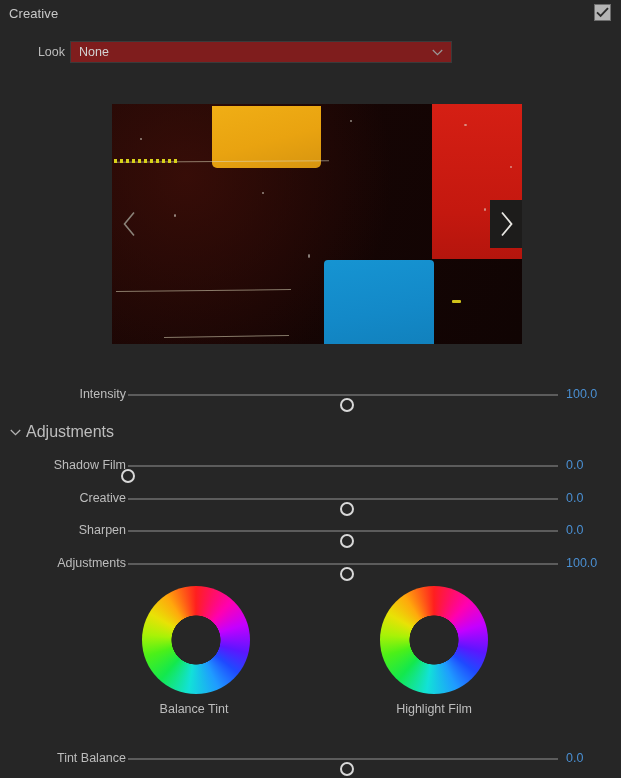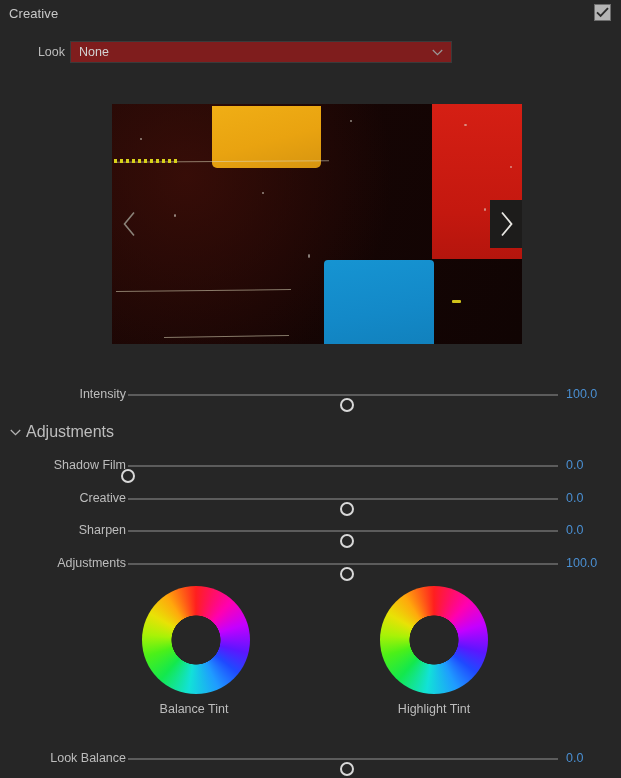--- a/index.html
+++ b/index.html
@@ -318,24 +318,24 @@
     <div class="slider-value">100.0</div>
   </div>
 
   <div class="wheel-group wheel-shadow">
     <div class="wheel"></div>
     <div class="wheel-label wheel-label-shadow">Balance Tint</div>
   </div>
 
   <div class="wheel-group wheel-highlight">
     <div class="wheel"></div>
-    <div class="wheel-label wheel-label-highlight">Highlight Tint</div>
+    <div class="wheel-label wheel-label-highlight">Highlight Film</div>
   </div>
 
   <div class="slider-row" style="top:748px">
-    <div class="slider-label">Look Balance</div>
+    <div class="slider-label">Tint Balance</div>
     <div class="track">
       <div class="knob" style="left: calc(51% - 7px);"></div>
     </div>
     <div class="slider-value">0.0</div>
   </div>
 
 </div>
 
 </body></html>

